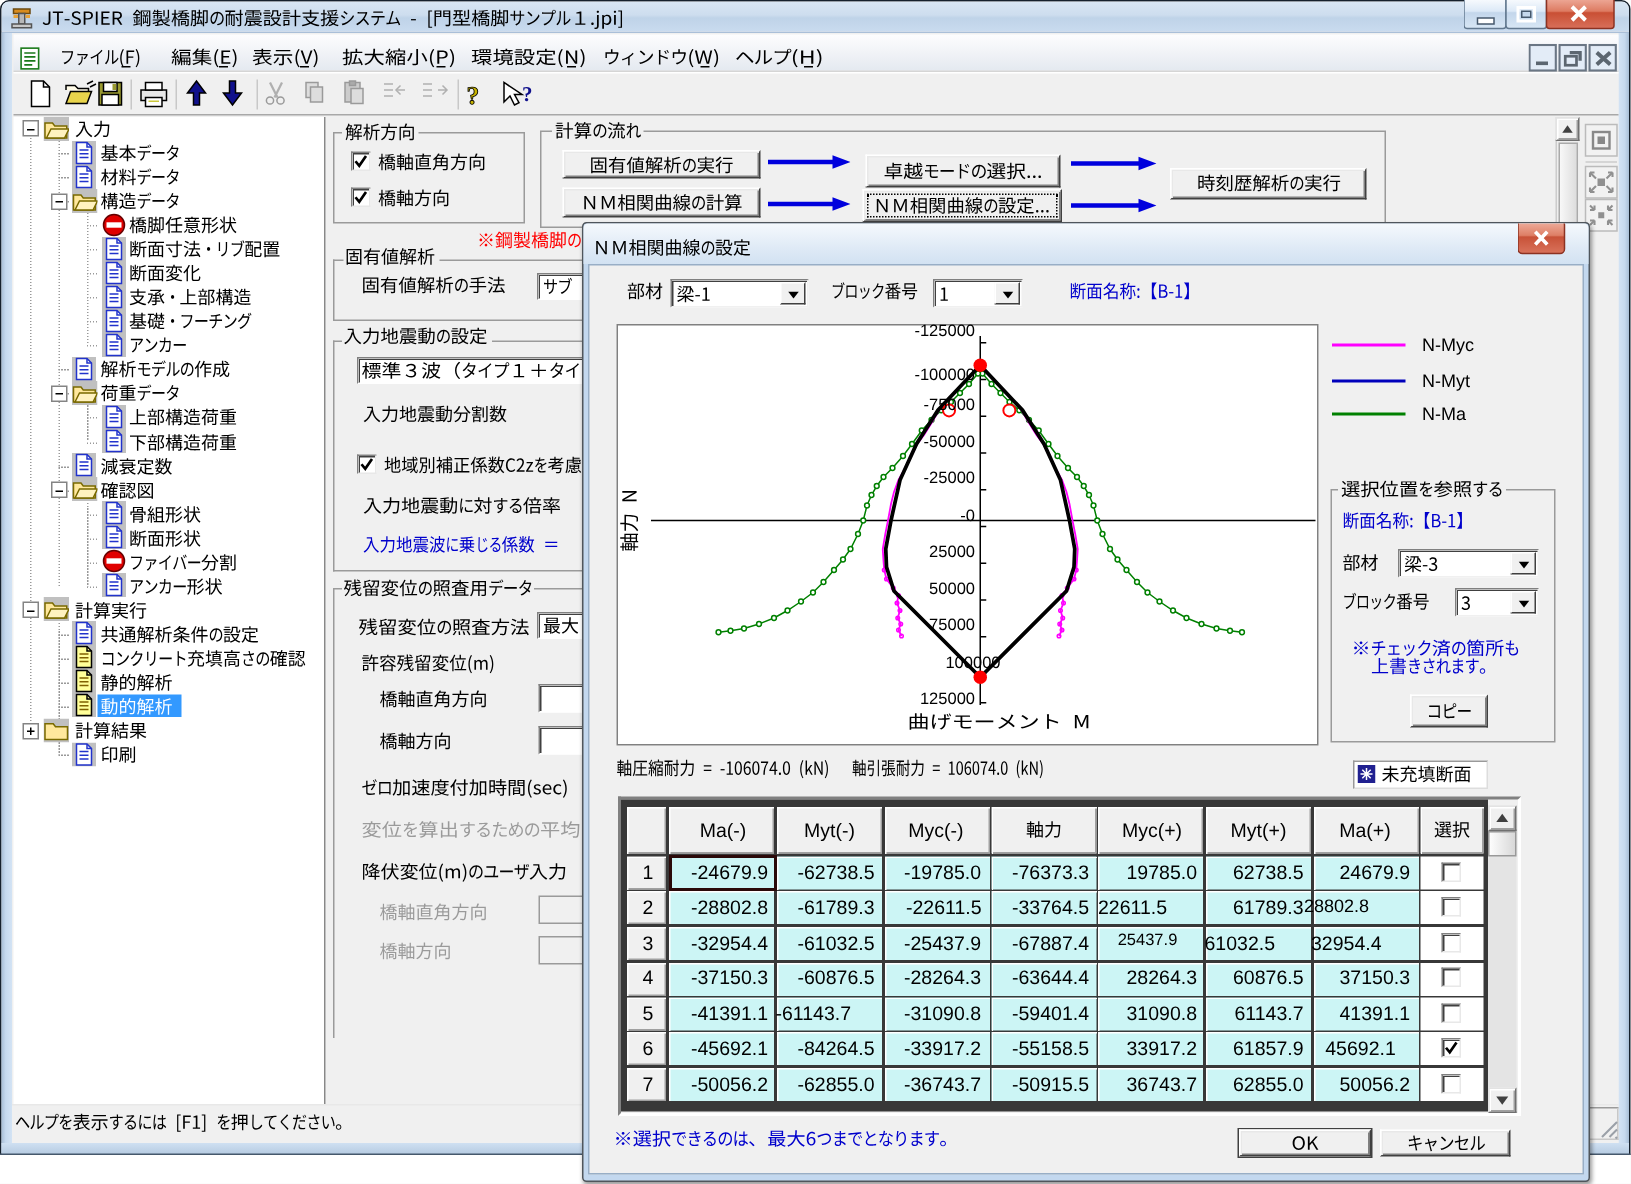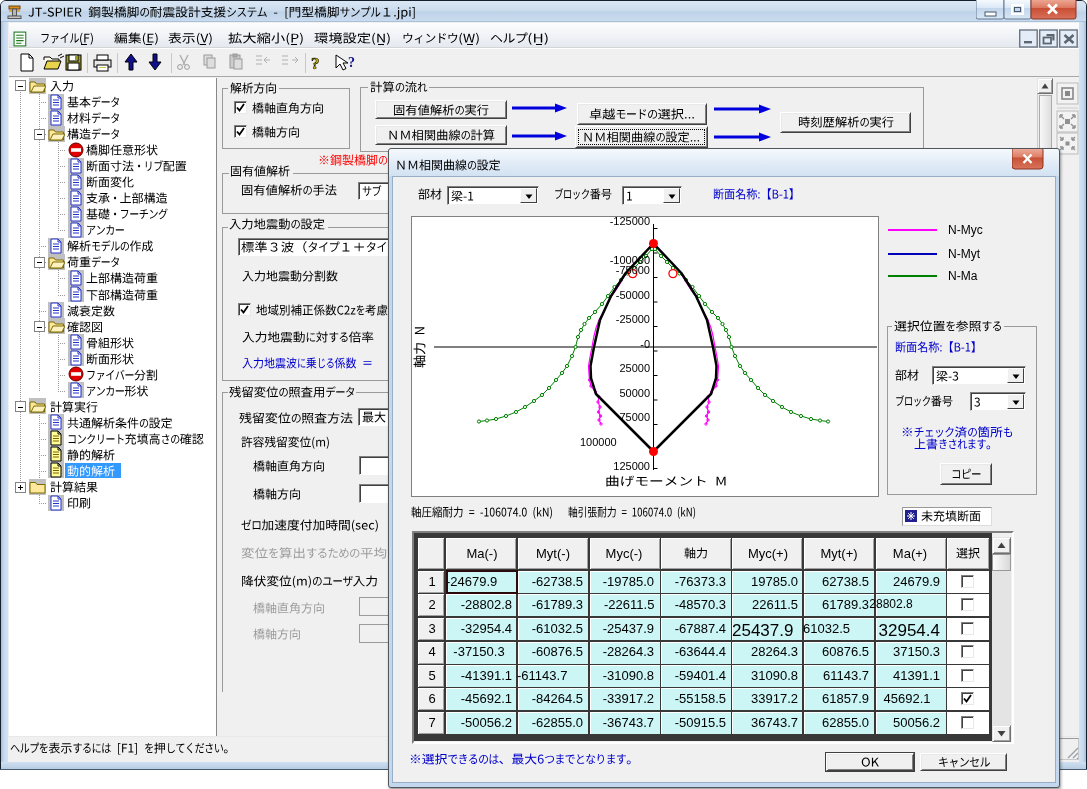--- a/index.html
+++ b/index.html
@@ -1612,29 +1612,29 @@
     <circle cx="295.0" cy="208.0" r="1.2" fill="none" stroke="#ff00ff"></circle>
     <circle cx="190.0" cy="208.0" r="1.2" fill="none" stroke="#ff00ff"></circle>
     <path d="M242.5 27.5 L270.7 57.5 L285.0 80.0 L296.0 104.0 L302.0 131.0 L305.5 150.0 L305.0 162.0 L300.0 178.0 L242.5 235.5" fill="none" stroke="#000" stroke-width="2.5"></path>
     <path d="M242.5 27.5 L214.3 57.5 L200.0 80.0 L189.0 104.0 L183.0 131.0 L179.5 150.0 L180.0 162.0 L185.0 178.0 L242.5 235.5" fill="none" stroke="#000" stroke-width="2.5"></path>
     <circle cx="242.5" cy="27.5" r="4.5" fill="#ff0000"></circle>
     <circle cx="242.5" cy="235.5" r="4.5" fill="#ff0000"></circle>
     <circle cx="221.7" cy="57.6" r="4" fill="#fff" stroke="#ff0000" stroke-width="1.3"></circle>
     <circle cx="261.9" cy="57.6" r="4" fill="#fff" stroke="#ff0000" stroke-width="1.3"></circle>
   </svg>
 <div class="lbl" style="left:590px;top:215.0px;width:60px;text-align:right;font-size:11px">-125000</div>
-<div class="lbl" style="left:590px;top:254px;width:60px;text-align:right;font-size:11px">-100000</div>
+<div class="lbl" style="left:590px;top:244px;width:60px;text-align:right;font-size:11px">-100000</div>
 <div class="lbl" style="left:590px;top:264.0px;width:60px;text-align:right;font-size:11px">-75000</div>
 <div class="lbl" style="left:590px;top:288.5px;width:60px;text-align:right;font-size:11px">-50000</div>
 <div class="lbl" style="left:590px;top:313.0px;width:60px;text-align:right;font-size:11px">-25000</div>
 <div class="lbl" style="left:590px;top:337.5px;width:60px;text-align:right;font-size:11px">-0</div>
 <div class="lbl" style="left:590px;top:362.0px;width:60px;text-align:right;font-size:11px">25000</div>
 <div class="lbl" style="left:590px;top:386.5px;width:60px;text-align:right;font-size:11px">50000</div>
 <div class="lbl" style="left:590px;top:411.0px;width:60px;text-align:right;font-size:11px">75000</div>
-<div class="lbl" style="left:580px;top:435.5px;width:60px;text-align:left;font-size:11px">100000</div>
+<div class="lbl" style="left:607px;top:435.5px;width:60px;text-align:right;font-size:11px">100000</div>
 <div class="lbl" style="left:590px;top:460.0px;width:60px;text-align:right;font-size:11px">125000</div>
 <svg class="t" style="left:411px;top:326px;" width="17" height="44">
     <g fill="#000" transform="translate(13.4,41.9) rotate(-90)">
       <use href="#g150" transform="translate(0.0,0) scale(0.0130,-0.0130)"></use>
       <use href="#g76" transform="translate(13.0,0) scale(0.0130,-0.0130)"></use>
       <use href="#g54" transform="translate(32.5,0) scale(0.0130,-0.0130)"></use>
     </g>
   </svg>
 <svg class="t" style="left:605px;top:473px;" width="124" height="16">
     <g fill="#000" transform="translate(0,12.5)">
@@ -1845,21 +1845,21 @@
   </svg>
 <svg class="t" style="left:956px;top:545px;" width="26" height="16">
     <g fill="#000" transform="translate(0,12.5)">
       <use href="#g166" transform="translate(0.0,0) scale(0.0120,-0.0120)"></use>
       <use href="#g167" transform="translate(12.0,0) scale(0.0120,-0.0120)"></use>
     </g>
   </svg>
 <div class="a" style="left:418px;top:571px;width:26px;height:22px;background:#f0f0f0;box-shadow:inset 1px 1px 0 #fff,inset -1px -1px 0 #a0a0a0"></div>
 <div class="lbl" style="left:418px;top:574px;width:28px;text-align:center;font-size:13px">1</div>
 <div class="a" style="left:446px;top:571px;width:70px;height:22px;background:#ccf5f5;box-shadow:inset 1px 1px 0 #fff"></div>
-<div class="lbl" style="left:446px;top:574px;width:66px;text-align:left;font-size:13px">-24679.9</div>
+<div class="lbl" style="left:446px;top:574px;width:66px;text-align:right;font-size:13px">-24679.9</div>
 <div class="a" style="left:518px;top:571px;width:70px;height:22px;background:#ccf5f5;box-shadow:inset 1px 1px 0 #fff"></div>
 <div class="lbl" style="left:517px;top:574px;width:66px;text-align:right;font-size:13px">-62738.5</div>
 <div class="a" style="left:590px;top:571px;width:70px;height:22px;background:#ccf5f5;box-shadow:inset 1px 1px 0 #fff"></div>
 <div class="lbl" style="left:588px;top:574px;width:66px;text-align:right;font-size:13px">-19785.0</div>
 <div class="a" style="left:661px;top:571px;width:70px;height:22px;background:#ccf5f5;box-shadow:inset 1px 1px 0 #fff"></div>
 <div class="lbl" style="left:660px;top:574px;width:66px;text-align:right;font-size:13px">-76373.3</div>
 <div class="a" style="left:732px;top:571px;width:70px;height:22px;background:#ccf5f5;box-shadow:inset 1px 1px 0 #fff"></div>
 <div class="lbl" style="left:732px;top:574px;width:66px;text-align:right;font-size:13px">19785.0</div>
 <div class="a" style="left:804px;top:571px;width:70px;height:22px;background:#ccf5f5;box-shadow:inset 1px 1px 0 #fff"></div>
 <div class="lbl" style="left:803px;top:574px;width:66px;text-align:right;font-size:13px">62738.5</div>
@@ -1869,51 +1869,51 @@
 <div class="a" style="left:961px;top:575px;width:13px;height:13px;background:#fff;border:1px solid;border-color:#808080 #e8e8e8 #e8e8e8 #808080;box-shadow:inset 1px 1px 0 #404040"></div>
 <div class="a" style="left:418px;top:594px;width:26px;height:22px;background:#f0f0f0;box-shadow:inset 1px 1px 0 #fff,inset -1px -1px 0 #a0a0a0"></div>
 <div class="lbl" style="left:418px;top:597px;width:28px;text-align:center;font-size:13px">2</div>
 <div class="a" style="left:446px;top:594px;width:70px;height:22px;background:#ccf5f5;box-shadow:inset 1px 1px 0 #fff"></div>
 <div class="lbl" style="left:446px;top:597px;width:66px;text-align:right;font-size:13px">-28802.8</div>
 <div class="a" style="left:518px;top:594px;width:70px;height:22px;background:#ccf5f5;box-shadow:inset 1px 1px 0 #fff"></div>
 <div class="lbl" style="left:517px;top:597px;width:66px;text-align:right;font-size:13px">-61789.3</div>
 <div class="a" style="left:590px;top:594px;width:70px;height:22px;background:#ccf5f5;box-shadow:inset 1px 1px 0 #fff"></div>
 <div class="lbl" style="left:604px;top:597px;width:66px;text-align:left;font-size:13px">-22611.5</div>
 <div class="a" style="left:661px;top:594px;width:70px;height:22px;background:#ccf5f5;box-shadow:inset 1px 1px 0 #fff"></div>
-<div class="lbl" style="left:660px;top:597px;width:66px;text-align:right;font-size:13px">-48570.3</div>
+<div class="lbl" style="left:660px;top:597px;width:66px;text-align:right;font-size:13px">-33764.5</div>
 <div class="a" style="left:732px;top:594px;width:70px;height:22px;background:#ccf5f5;box-shadow:inset 1px 1px 0 #fff"></div>
-<div class="lbl" style="left:732px;top:597px;width:66px;text-align:right;font-size:13px">22611.5</div>
+<div class="lbl" style="left:732px;top:597px;width:66px;text-align:left;font-size:13px">22611.5</div>
 <div class="a" style="left:804px;top:594px;width:70px;height:22px;background:#ccf5f5;box-shadow:inset 1px 1px 0 #fff"></div>
 <div class="lbl" style="left:803px;top:597px;width:66px;text-align:right;font-size:13px">61789.3</div>
 <div class="a" style="left:876px;top:594px;width:70px;height:22px;background:#ccf5f5;box-shadow:inset 1px 1px 0 #fff"></div>
 <div class="lbl" style="left:858px;top:597px;width:66px;text-align:center;font-size:12px">28802.8</div>
 <div class="a" style="left:947px;top:594px;width:42px;height:22px;background:#fff"></div>
 <div class="a" style="left:961px;top:598px;width:13px;height:13px;background:#fff;border:1px solid;border-color:#808080 #e8e8e8 #e8e8e8 #808080;box-shadow:inset 1px 1px 0 #404040"></div>
 <div class="a" style="left:418px;top:618px;width:26px;height:22px;background:#f0f0f0;box-shadow:inset 1px 1px 0 #fff,inset -1px -1px 0 #a0a0a0"></div>
 <div class="lbl" style="left:418px;top:621px;width:28px;text-align:center;font-size:13px">3</div>
 <div class="a" style="left:446px;top:618px;width:70px;height:22px;background:#ccf5f5;box-shadow:inset 1px 1px 0 #fff"></div>
 <div class="lbl" style="left:446px;top:621px;width:66px;text-align:right;font-size:13px">-32954.4</div>
 <div class="a" style="left:518px;top:618px;width:70px;height:22px;background:#ccf5f5;box-shadow:inset 1px 1px 0 #fff"></div>
 <div class="lbl" style="left:517px;top:621px;width:66px;text-align:right;font-size:13px">-61032.5</div>
 <div class="a" style="left:590px;top:618px;width:70px;height:22px;background:#ccf5f5;box-shadow:inset 1px 1px 0 #fff"></div>
 <div class="lbl" style="left:588px;top:621px;width:66px;text-align:right;font-size:13px">-25437.9</div>
 <div class="a" style="left:661px;top:618px;width:70px;height:22px;background:#ccf5f5;box-shadow:inset 1px 1px 0 #fff"></div>
 <div class="lbl" style="left:660px;top:621px;width:66px;text-align:right;font-size:13px">-67887.4</div>
 <div class="a" style="left:732px;top:618px;width:70px;height:22px;background:#ccf5f5;box-shadow:inset 1px 1px 0 #fff"></div>
-<div class="lbl" style="left:732px;top:621px;width:66px;text-align:left;font-size:17px">25437.9</div>
+<div class="lbl" style="left:732px;top:621px;width:66px;text-align:center;font-size:11px">25437.9</div>
 <div class="a" style="left:804px;top:618px;width:70px;height:22px;background:#ccf5f5;box-shadow:inset 1px 1px 0 #fff"></div>
 <div class="lbl" style="left:803px;top:621px;width:66px;text-align:left;font-size:13px">61032.5</div>
 <div class="a" style="left:876px;top:618px;width:70px;height:22px;background:#ccf5f5;box-shadow:inset 1px 1px 0 #fff"></div>
-<div class="lbl" style="left:874px;top:621px;width:66px;text-align:right;font-size:17px">32954.4</div>
+<div class="lbl" style="left:874px;top:621px;width:66px;font-size:13px">32954.4</div>
 <div class="a" style="left:947px;top:618px;width:42px;height:22px;background:#fff"></div>
 <div class="a" style="left:961px;top:622px;width:13px;height:13px;background:#fff;border:1px solid;border-color:#808080 #e8e8e8 #e8e8e8 #808080;box-shadow:inset 1px 1px 0 #404040"></div>
 <div class="a" style="left:418px;top:642px;width:26px;height:22px;background:#f0f0f0;box-shadow:inset 1px 1px 0 #fff,inset -1px -1px 0 #a0a0a0"></div>
 <div class="lbl" style="left:418px;top:644px;width:28px;text-align:center;font-size:13px">4</div>
 <div class="a" style="left:446px;top:642px;width:70px;height:22px;background:#ccf5f5;box-shadow:inset 1px 1px 0 #fff"></div>
-<div class="lbl" style="left:446px;top:644px;width:66px;text-align:center;font-size:13px">-37150.3</div>
+<div class="lbl" style="left:446px;top:644px;width:66px;text-align:right;font-size:13px">-37150.3</div>
 <div class="a" style="left:518px;top:642px;width:70px;height:22px;background:#ccf5f5;box-shadow:inset 1px 1px 0 #fff"></div>
 <div class="lbl" style="left:517px;top:644px;width:66px;text-align:right;font-size:13px">-60876.5</div>
 <div class="a" style="left:590px;top:642px;width:70px;height:22px;background:#ccf5f5;box-shadow:inset 1px 1px 0 #fff"></div>
 <div class="lbl" style="left:588px;top:644px;width:66px;text-align:right;font-size:13px">-28264.3</div>
 <div class="a" style="left:661px;top:642px;width:70px;height:22px;background:#ccf5f5;box-shadow:inset 1px 1px 0 #fff"></div>
 <div class="lbl" style="left:660px;top:644px;width:66px;text-align:right;font-size:13px">-63644.4</div>
 <div class="a" style="left:732px;top:642px;width:70px;height:22px;background:#ccf5f5;box-shadow:inset 1px 1px 0 #fff"></div>
 <div class="lbl" style="left:732px;top:644px;width:66px;text-align:right;font-size:13px">28264.3</div>
 <div class="a" style="left:804px;top:642px;width:70px;height:22px;background:#ccf5f5;box-shadow:inset 1px 1px 0 #fff"></div>
 <div class="lbl" style="left:803px;top:644px;width:66px;text-align:right;font-size:13px">60876.5</div>

